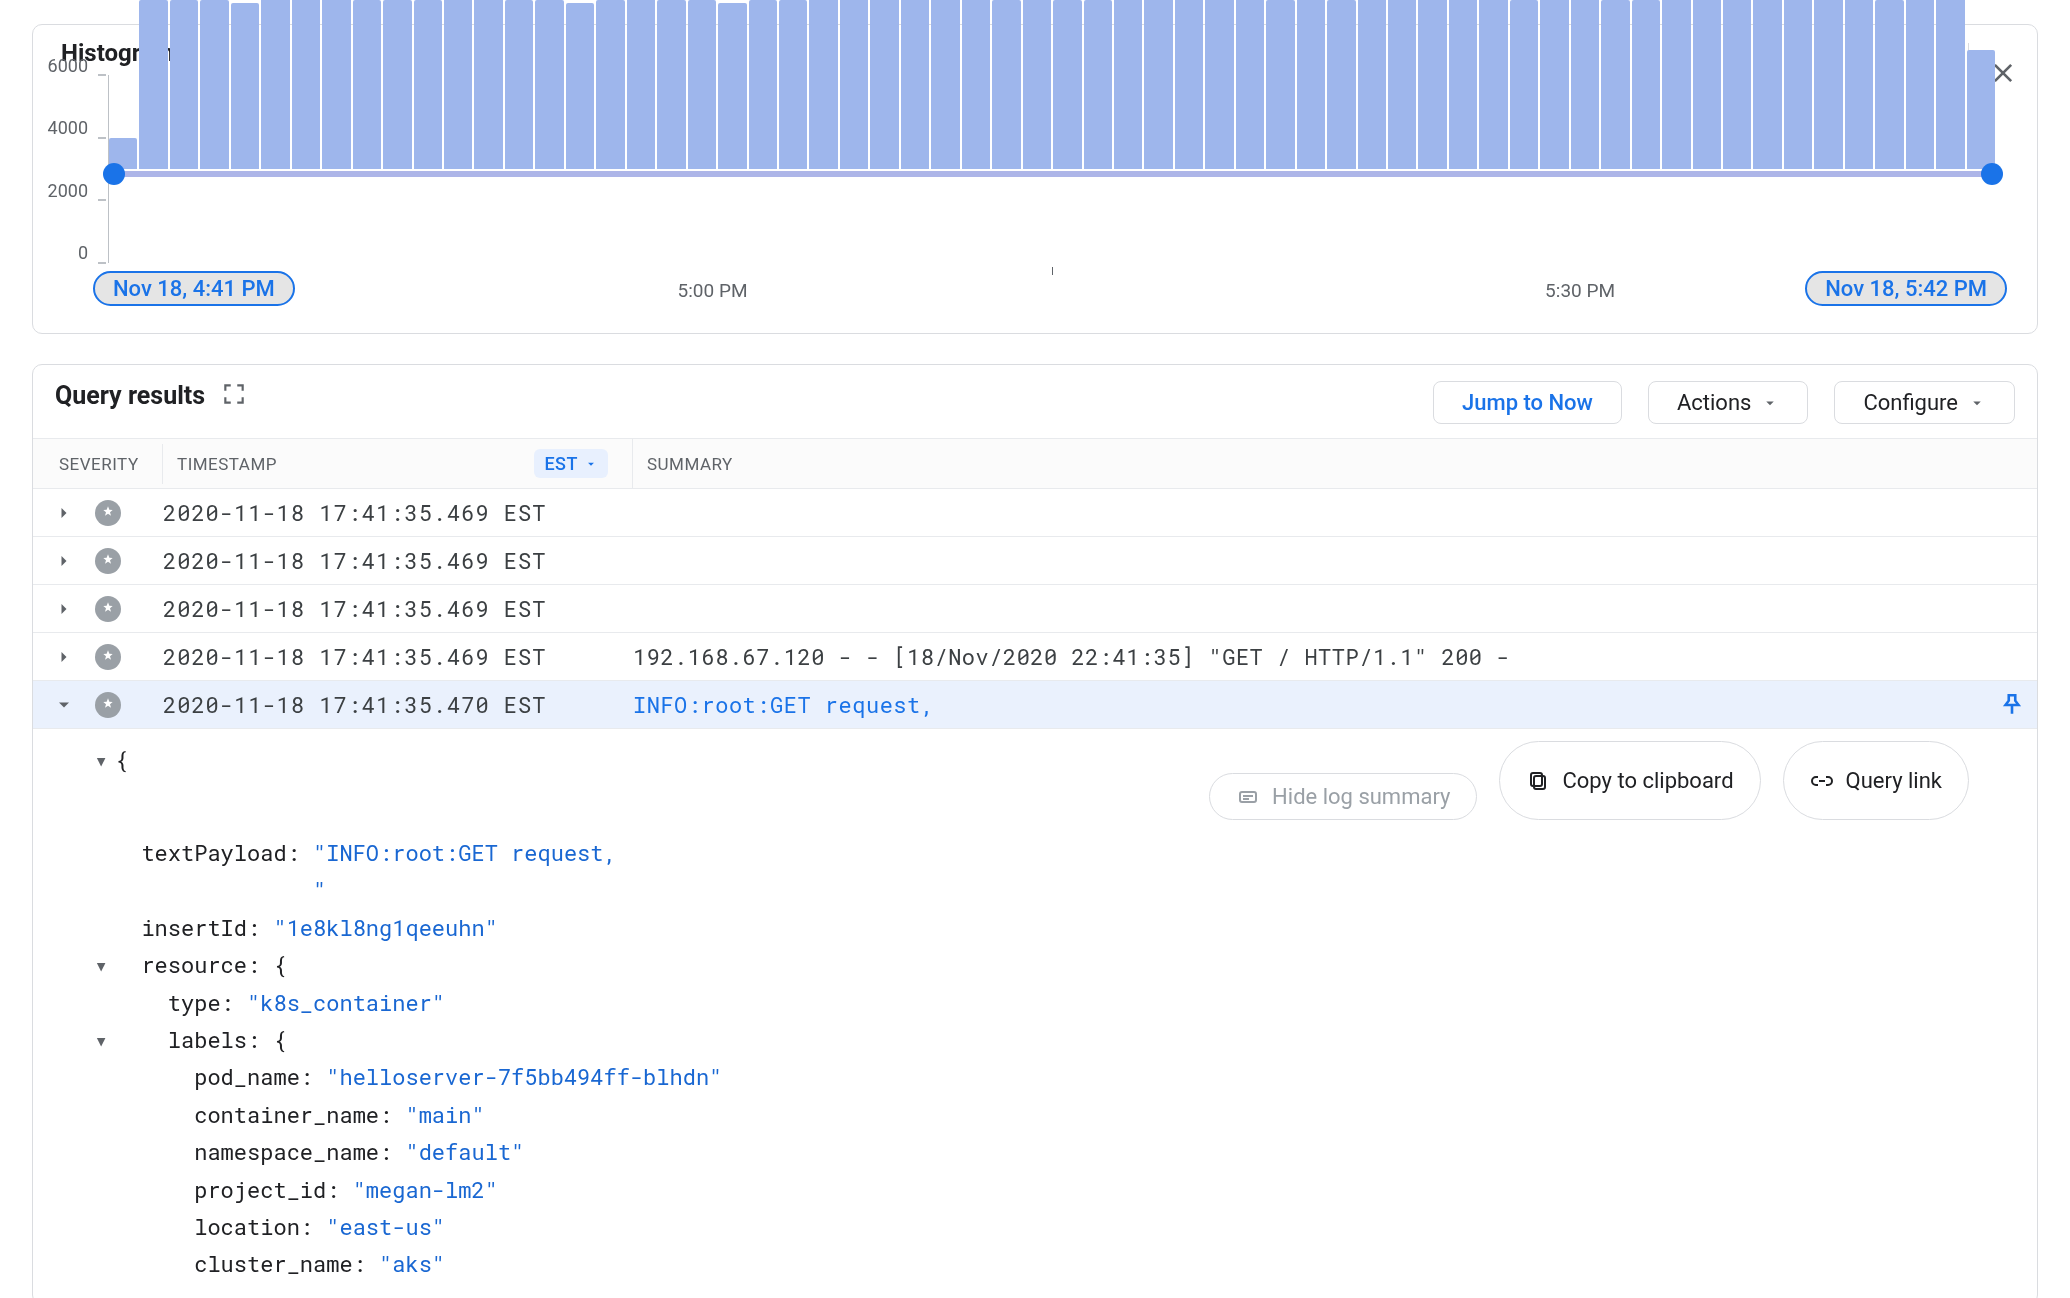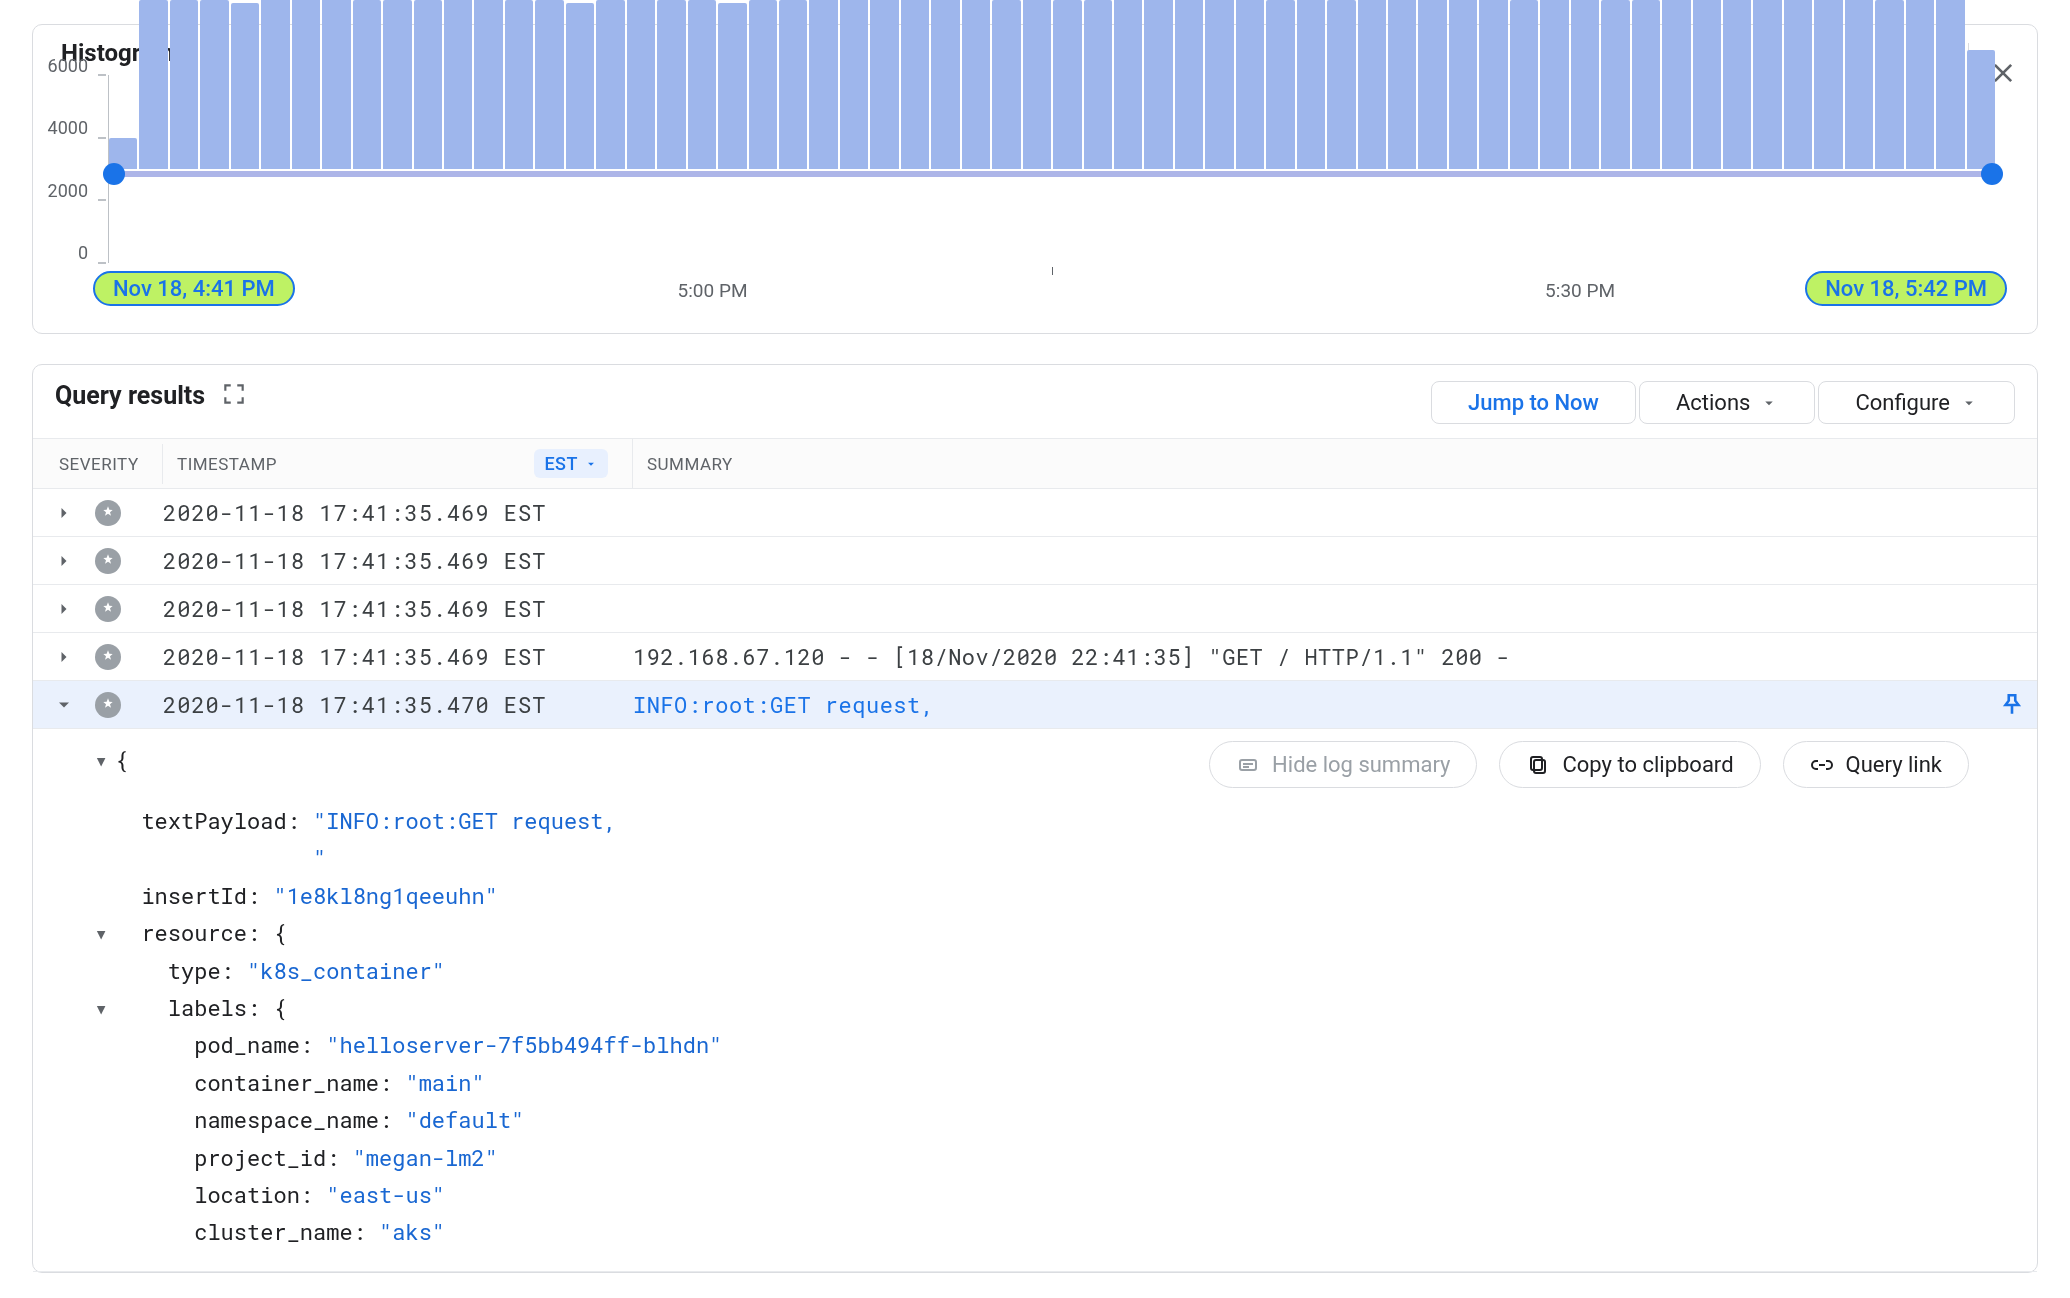--- a/index.html
+++ b/index.html
@@ -42,31 +42,31 @@
   .slider-handle { position: absolute; width: 22px; height: 22px; border-radius: 50%; background: var(--blue); bottom: -16px; }
   .slider-handle.left { left: -6px; }
   .slider-handle.right { right: 6px; }
   .dash-line { position: absolute; top: 0; bottom: -8px; width: 0; border-left: 3px dashed #6e9df3; }
   .dash-line.left { left: 4px; }
   .dash-line.right { right: 22px; }
 
   .x-axis { position: relative; height: 52px; margin-left: 54px; margin-right: 14px; }
   .x-centermark { position:absolute; top:4px; left:50%; width:1px; height:8px; background:var(--text-gray); }
   .x-label { position: absolute; top: 16px; font-size: 19px; color: var(--text-gray); transform: translateX(-50%); }
-  .range-pill { position: absolute; top: 8px; border: 2px solid var(--blue); color: var(--blue); border-radius: 999px; padding: 3px 18px; font-size: 22px; font-weight: 500; background: #bef264; white-space: nowrap; }
+  .range-pill { position: absolute; top: 8px; border: 2px solid var(--blue); color: var(--blue); border-radius: 999px; padding: 3px 18px; font-size: 22px; font-weight: 500; background: #e5e5e5; white-space: nowrap; }
   .range-pill.left { left: -16px; }
   .range-pill.right { right: -12px; }
 
   
   .results-card { margin: 0 32px 0 32px; }
   .results-header { display: flex; align-items: flex-start; padding: 16px 22px 14px 22px; }
   .results-title { font-weight: 700; font-size: 25px; margin-right: 16px; }
   .expand-icon { color: var(--text-gray); }
   .spacer { flex: 1; }
-  .btn { display: inline-flex; align-items: center; gap: 10px; border: 1px solid var(--border); border-radius: 8px; padding: 8px 36px; font-size: 22px; color: var(--text); background: #fff; cursor: pointer; margin-left: 3px; }
+  .btn { display: inline-flex; align-items: center; gap: 10px; border: 1px solid var(--border); border-radius: 8px; padding: 8px 28px; font-size: 22px; color: var(--text); background: #fff; cursor: pointer; margin-left: 26px; }
   .btn.blue-text { color: var(--blue); font-weight: 500; }
   .btn .chev { color: var(--text-gray); }
 
   
   .colhead { display: flex; align-items: center; border-top: 1px solid var(--border-light); border-bottom: 1px solid var(--border-light); background: #fbfbfb; font-size: 17px; color: var(--text-gray); letter-spacing: 0.5px; }
   .colhead .cell { padding: 10px 14px; }
   .sev-col { width: 130px; padding-left: 26px !important; border-right: 1px solid var(--border-light); }
   .ts-col { width: 470px; display: flex; align-items: center; border-right: 1px solid var(--border-light); }
   .tz-pill { margin-left: auto; margin-right: 10px; background: var(--pill-bg); color: var(--blue); border-radius: 6px; padding: 4px 10px; font-size: 18px; font-weight: 500; display: inline-flex; align-items: center; gap: 6px; }
   .sum-col { flex: 1; }
@@ -81,21 +81,21 @@
   .logrow .sum-cell { flex: 1; color: #3c4043; letter-spacing: 0.5px; padding-right: 18px; position: relative; }
   .logrow.expanded { background: var(--row-hover); }
   .logrow.expanded .sum-cell { color: var(--blue); }
   .pin-btn { position: absolute; right: 12px; top: 50%; transform: translateY(-50%); color: var(--blue); cursor: pointer; }
 
   
   .detail { border-bottom: 1px solid var(--border-light); padding: 8px 0 20px 54px; font-size: 22px; }
   .detail-toolbar { display: flex; justify-content: flex-start; gap: 22px; padding: 4px 34px 14px 0; }
   .detail-toolbar-right { margin-left: auto; display:flex; gap: 22px; padding-right: 34px; }
   .pill-btn { display: inline-flex; align-items: center; gap: 12px; border: 1px solid var(--border); border-radius: 999px; padding: 10px 26px; font-size: 22px; color: var(--text); background: #fff; cursor: pointer; }
-  .pill-btn.disabled { color: #9aa0a6; }
+  .pill-btn.disabled { color: #9aa0a6; margin-top: 32px; }
   .pill-btn svg { width: 24px; height: 24px; }
 
   .json { font-family: var(--mono); line-height: 1.7; }
   .json .line { display: flex; align-items: flex-start; white-space: pre; overflow-wrap: anywhere; }
   .json .caret { width: 28px; text-align: center; color: var(--text-gray); cursor: pointer; user-select: none; }
   .json .indent { white-space: pre; }
   .json .key { color: var(--json-key); }
   .json .val { color: var(--json-val); }
 
   svg { display: block; }

